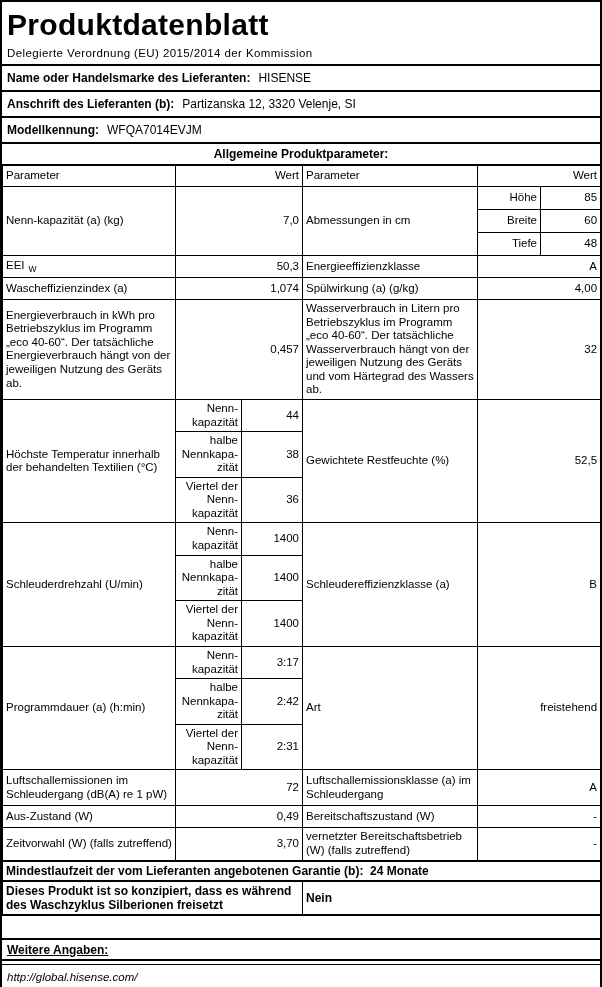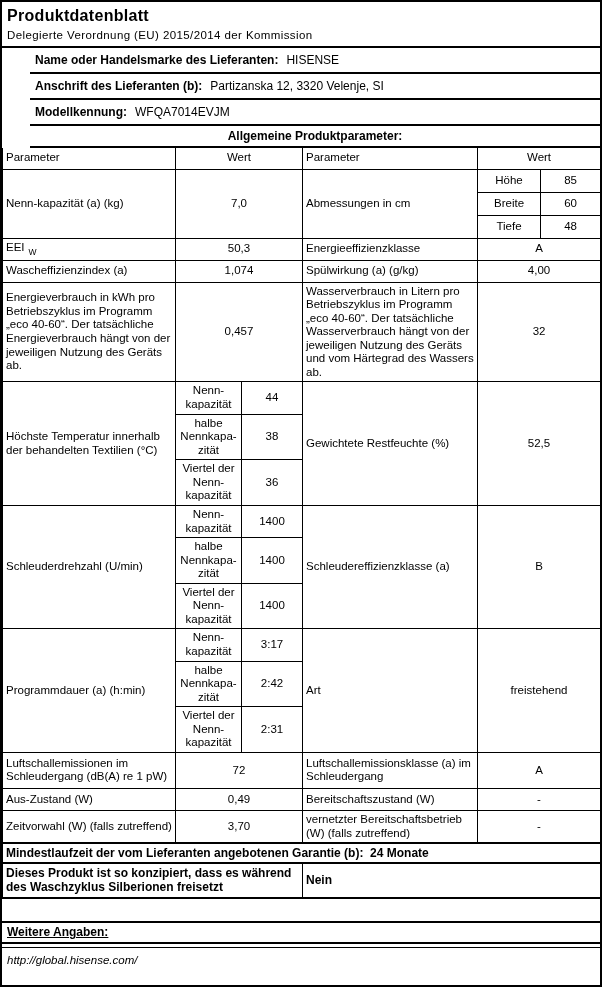--- a/index.html
+++ b/index.html
@@ -9,42 +9,42 @@
     color:#000;
     width:602px;
   }
   .doc {
     width:602px;
     min-height:987px;
     border:2px solid #000;
     background:#fff;
   }
   .title-block { padding:4px 6px 5px 5px; border-bottom:2px solid #000; }
-  .title { font-size:16px; font-weight:bold; letter-spacing:0.3px; line-height:1.25; }
+  .title { font-size:30px; font-weight:bold; letter-spacing:0.3px; line-height:1.25; }
   .subtitle { font-size:11.5px; letter-spacing:0.4px; margin-top:3px; }
 
   .info-row {
     display:flex; align-items:center; gap:8px;
     padding:0 5px; height:26px;
     border-bottom:2px solid #000;
-    font-size:12px; white-space:nowrap;margin-left:28px;
+    font-size:12px; white-space:nowrap;
   }
   .info-row.h22 { height:22px;justify-content:center; }
   .b { font-weight:bold; }
 
   table.main { border-collapse:collapse; width:598px; table-layout:fixed; font-size:11.5px; }
   table.main td {
     border:1px solid #000;
     padding:2px 3px;
     vertical-align:middle;
     line-height:1.18;
     overflow:hidden;
   }
   td.pl { text-align:left; padding-left:4px; }
-  td.c  { text-align:center; }
+  td.c  { text-align:right; }
   td.le { border-left:none; }
   td.re { border-right:none; }
 
   tr.r-hdr td   { height:21px; border-top:none; }
   tr.r-dim td   { height:23px; }
   tr.r-std td   { height:22px; }
   tr.r-energy td{ height:88px; }
   tr.r-sub1 td  { height:31px; }
   tr.r-sub2 td  { height:45px; }
   tr.r-sub3 td  { height:45px; }

